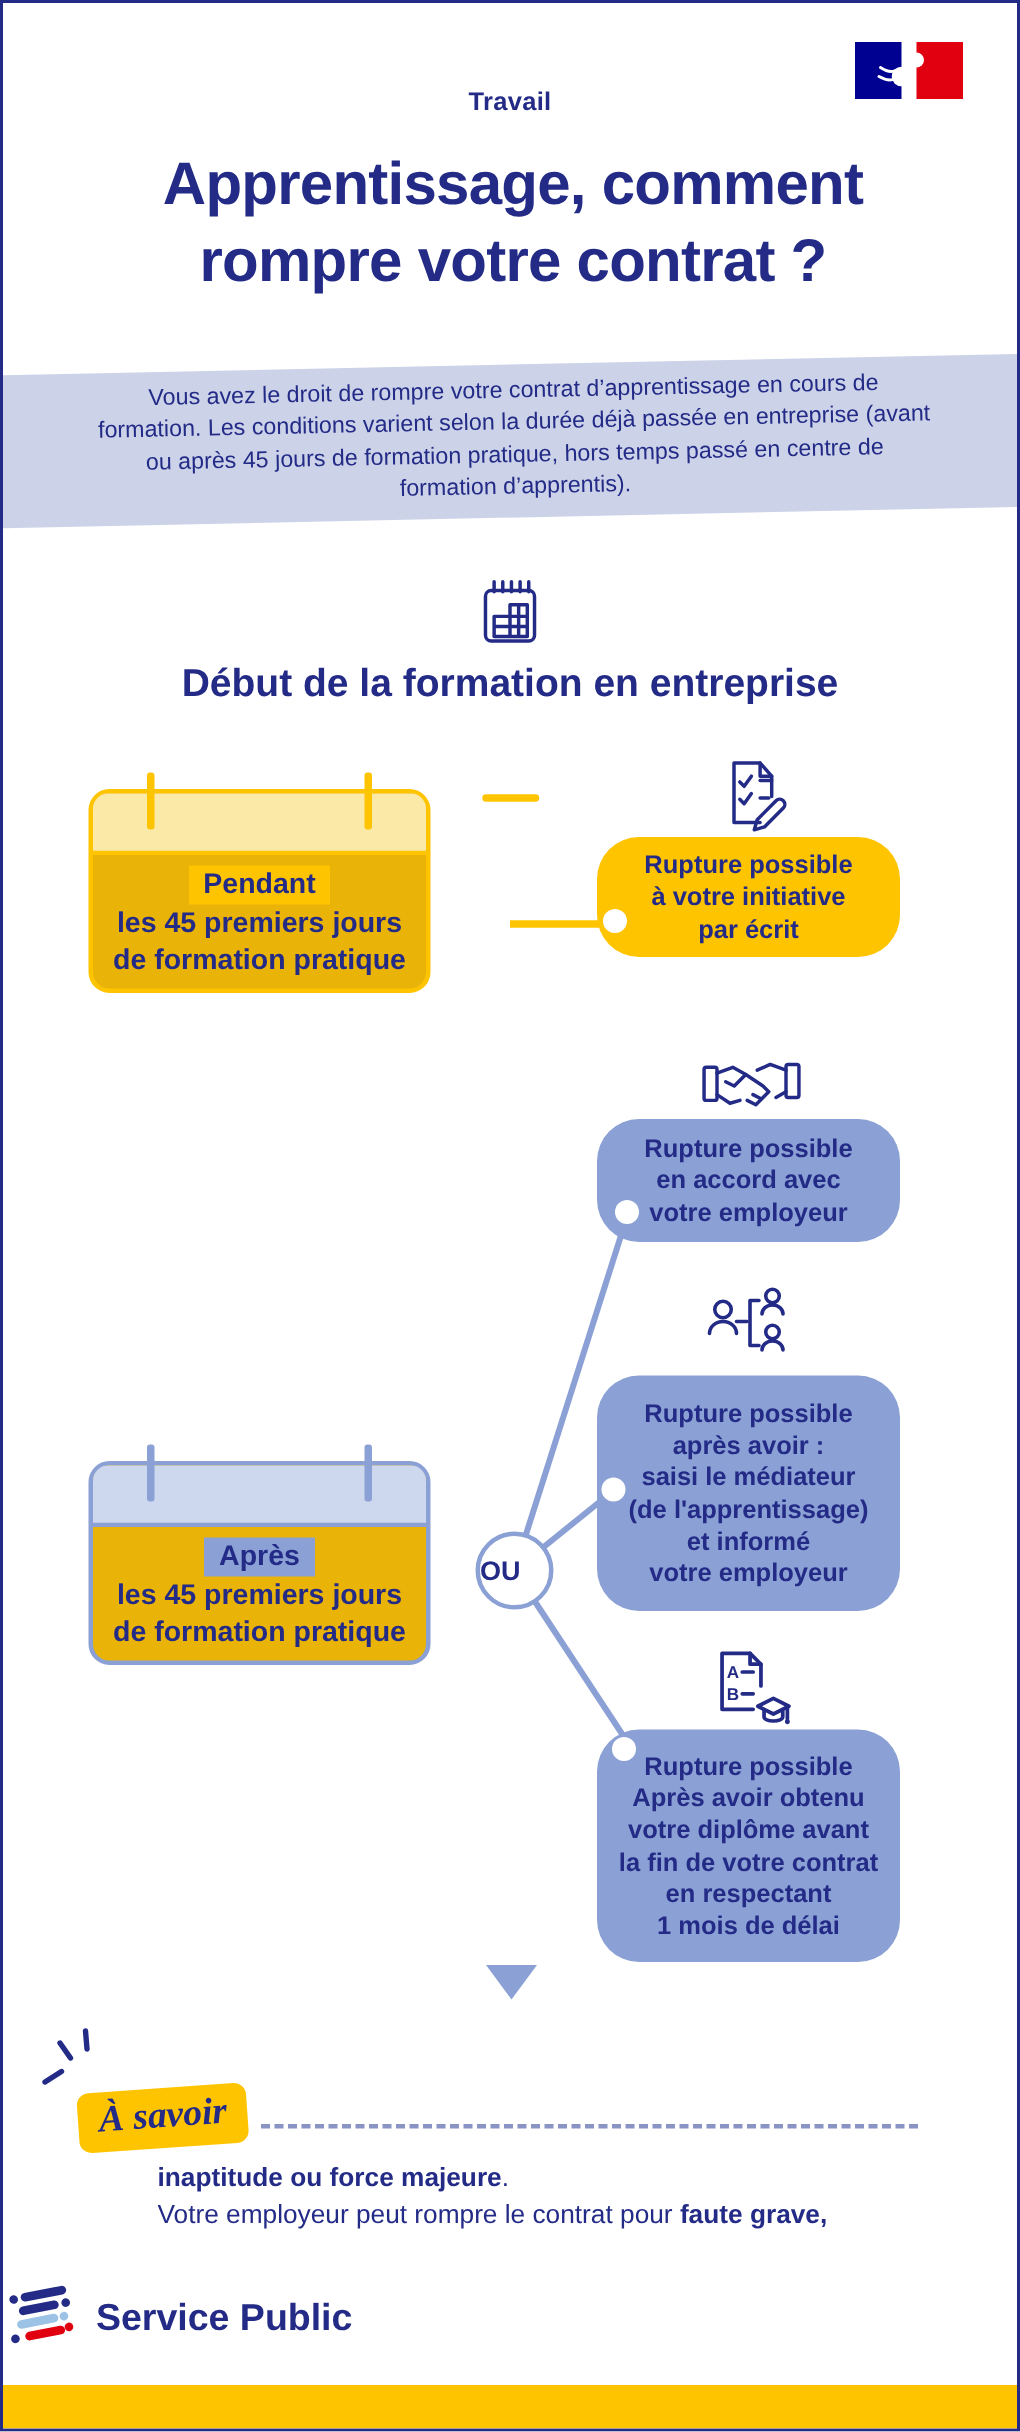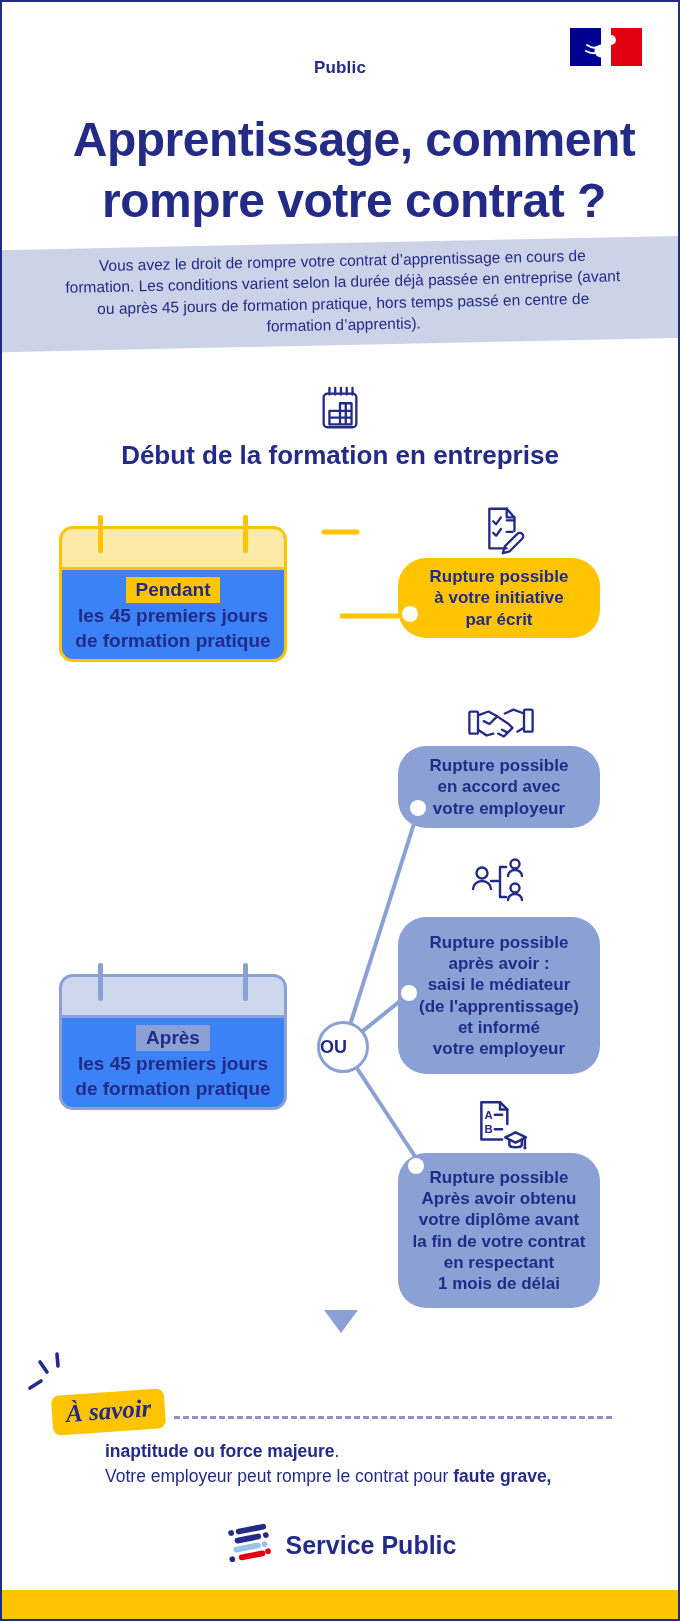--- a/index.html
+++ b/index.html
@@ -5,35 +5,35 @@
   html,body { margin:0; padding:0; background:#e8e8e8; }
   .page {
     position:relative; width:680px; height:1621px; margin:0 auto;
     background:#ffffff; border:2px solid #232B87; box-sizing:border-box;
     overflow:hidden; font-family:"Liberation Sans", sans-serif; color:#232B87;
   }
   
   .flag { position:absolute; top:26px; right:36px; width:72px; height:38px; }
   .ministry { position:absolute; top:56px; left:0; width:100%; text-align:center;
     font-size:17px; font-weight:bold; letter-spacing:.2px; }
-  .title { position:absolute; top:96px; left:40px; width:600px; margin:12px; text-align:center;
-    font-size:48px; line-height:1.27; font-weight:bold; letter-spacing:-0.5px; }
+  .title { position:absolute; top:96px; left:40px; width:600px; margin:0; text-align:center;
+    font-size:40px; line-height:1.27; font-weight:bold; letter-spacing:-0.5px; }
   
   .intro-band { position:absolute; top:241px; left:-12px; width:706px;
     background:#CCD3E9; transform:rotate(-1.2deg); padding:7px 0 9px 0; }
   .intro-band p { margin:0 auto; width:556px; text-align:center;
     font-size:15.5px; line-height:1.38; font-weight:500; }
   
   .cal-head-icon { position:absolute; top:381px; left:50%; transform:translateX(-50%); }
   .section-heading { position:absolute; top:438px; left:0; width:100%; margin:0;
     text-align:center; font-size:26px; font-weight:bold; }
   
   .connectors { position:absolute; inset:0; width:680px; height:1621px; z-index:0; pointer-events:none; }
   
-  .card { position:absolute; left:57px; width:228px; height:136px; background:#3b82f6;
+  .card { position:absolute; left:57px; width:228px; height:136px; background:#eab308;
     border-radius:14px; box-sizing:border-box; z-index:1; }
   .card .pin { position:absolute; top:-14px; width:5px; height:38px; border-radius:2px; }
   .card .pin.p1 { left:36px; } .card .pin.p2 { right:36px; }
   .card .band { height:38px; border-radius:10px 10px 0 0; }
   .card .content { text-align:center; font-weight:bold; font-size:19px; line-height:1.35; padding-top:7px; }
   .card .hl { display:inline-block; padding:0 10px; }
   .card-yellow { top:524px; border:3px solid #FFC400; }
   .card-yellow .band { background:#FBE9A8; border-bottom:3px solid #FFC400; }
   .card-yellow .pin { background:#FFC400; }
   .card-yellow .hl { background:#FFC400; }
@@ -66,38 +66,38 @@
   .note-tag { position:absolute; left:50px; top:1390px; z-index:1;
     background:#FFC400; padding:5px 14px 7px 14px; border-radius:8px; transform:rotate(-4deg);
     font-family:"Liberation Serif", serif; font-style:italic; font-weight:bold; font-size:25px; }
   .note-dashes { position:absolute; left:172px; top:1414px; width:438px; height:0;
     border-top:3px dashed #8A94C4; }
   .note-text { position:absolute; left:103px; top:1437px; width:492px;
     font-size:17.5px; line-height:1.42; }
   .note-text b { font-weight:bold; }
   
   .footer-logo { position:absolute; top:1518px; left:0; width:100%;
-    display:flex; align-items:center; justify-content:center; gap:0; }
+    display:flex; align-items:center; gap:0; }
   .footer-logo .logo-text { font-size:25px; font-weight:bold; }
   .bottom-bar { position:absolute; left:0; right:0; bottom:0; height:29px; background:#FFC400; }
   .icon-stroke { stroke:#232B87; stroke-width:2.4; fill:none; stroke-linecap:round; stroke-linejoin:round; }
 </style>
 </head>
 <body>
 
 <div class="page">
 
   <svg class="flag" viewBox="0 0 72 38">
     <rect x="0" y="0" width="31" height="38" fill="#000091"></rect>
     <rect x="41" y="0" width="31" height="38" fill="#E1000F"></rect>
     <circle cx="31" cy="23" r="6.5" fill="#ffffff"></circle>
     <circle cx="41" cy="12" r="5" fill="#ffffff"></circle>
     <path d="M17,17 q6,4 10,2 M16,23 q7,4 12,1" stroke="#ffffff" stroke-width="2" fill="none" stroke-linecap="round"></path>
   </svg>
-  <div class="ministry">Public</div>
+  <div class="ministry">Travail</div>
   <h1 class="title">Apprentissage, comment rompre votre contrat ?</h1>
 
   <div class="intro-band">
     <p>Vous avez le droit de rompre votre contrat d’apprentissage en cours de formation. Les conditions varient selon la durée déjà passée en entreprise (avant ou après 45 jours de formation pratique, hors temps passé en centre de formation d’apprentis).</p>
   </div>
 
   <svg class="cal-head-icon" width="50" height="52" viewBox="0 0 52 52">
     <rect class="icon-stroke" x="9" y="10" width="34" height="35" rx="4"></rect>
     <path class="icon-stroke" d="M15,4 v7 M21,4 v7 M27,4 v7 M33,4 v7 M39,4 v7"></path>
     <path class="icon-stroke" d="M15,28 h11 v-8 h12 v22 h-23 z M15,35 h23 M26,28 h12 M26,28 v14 M32,20 v22"></path>

